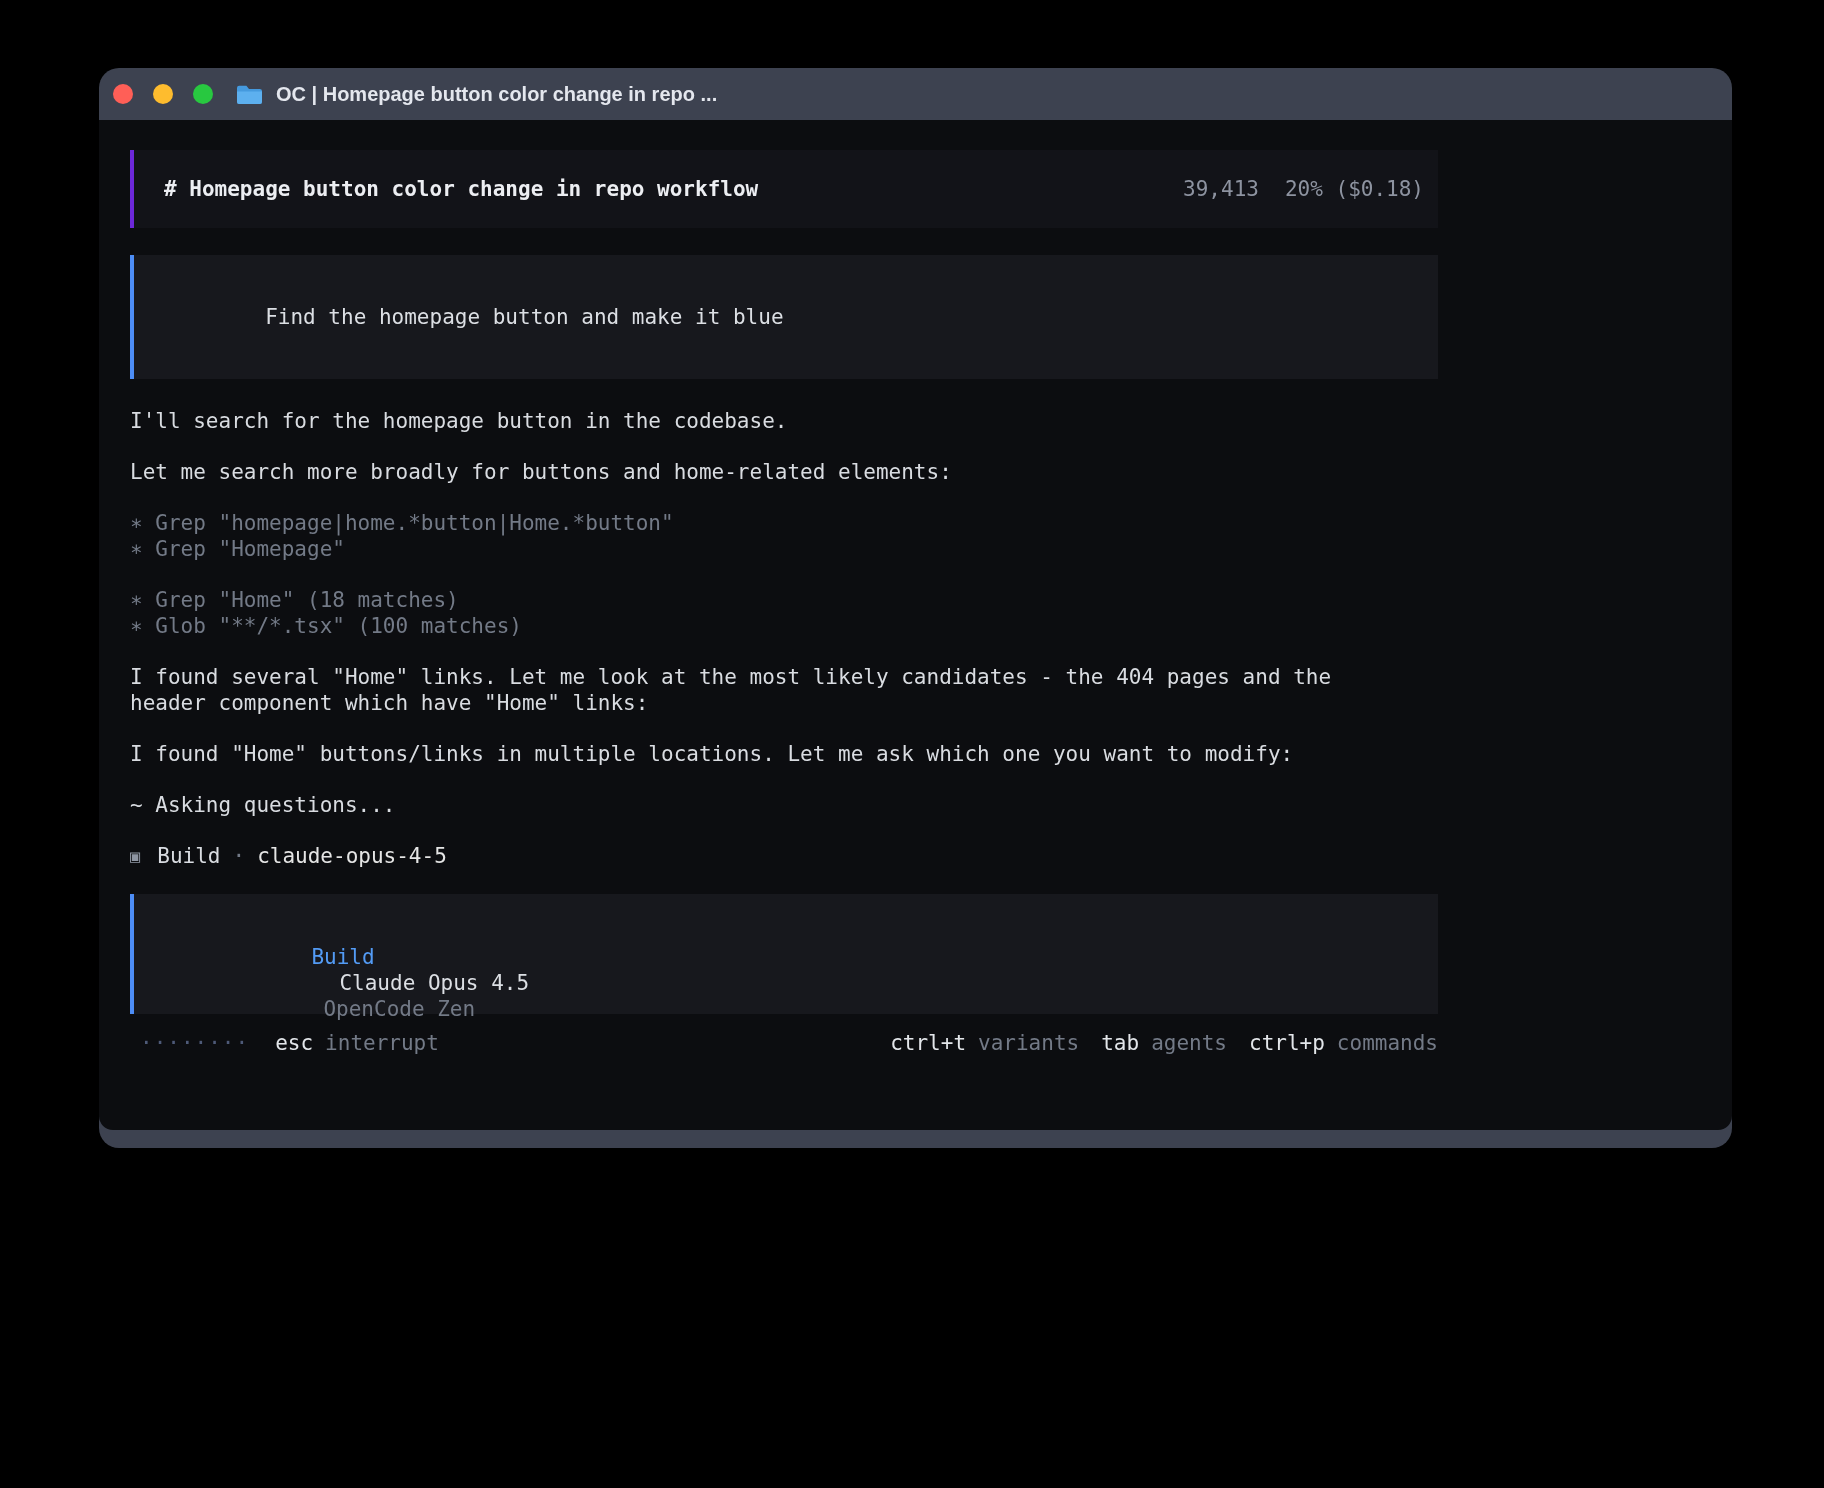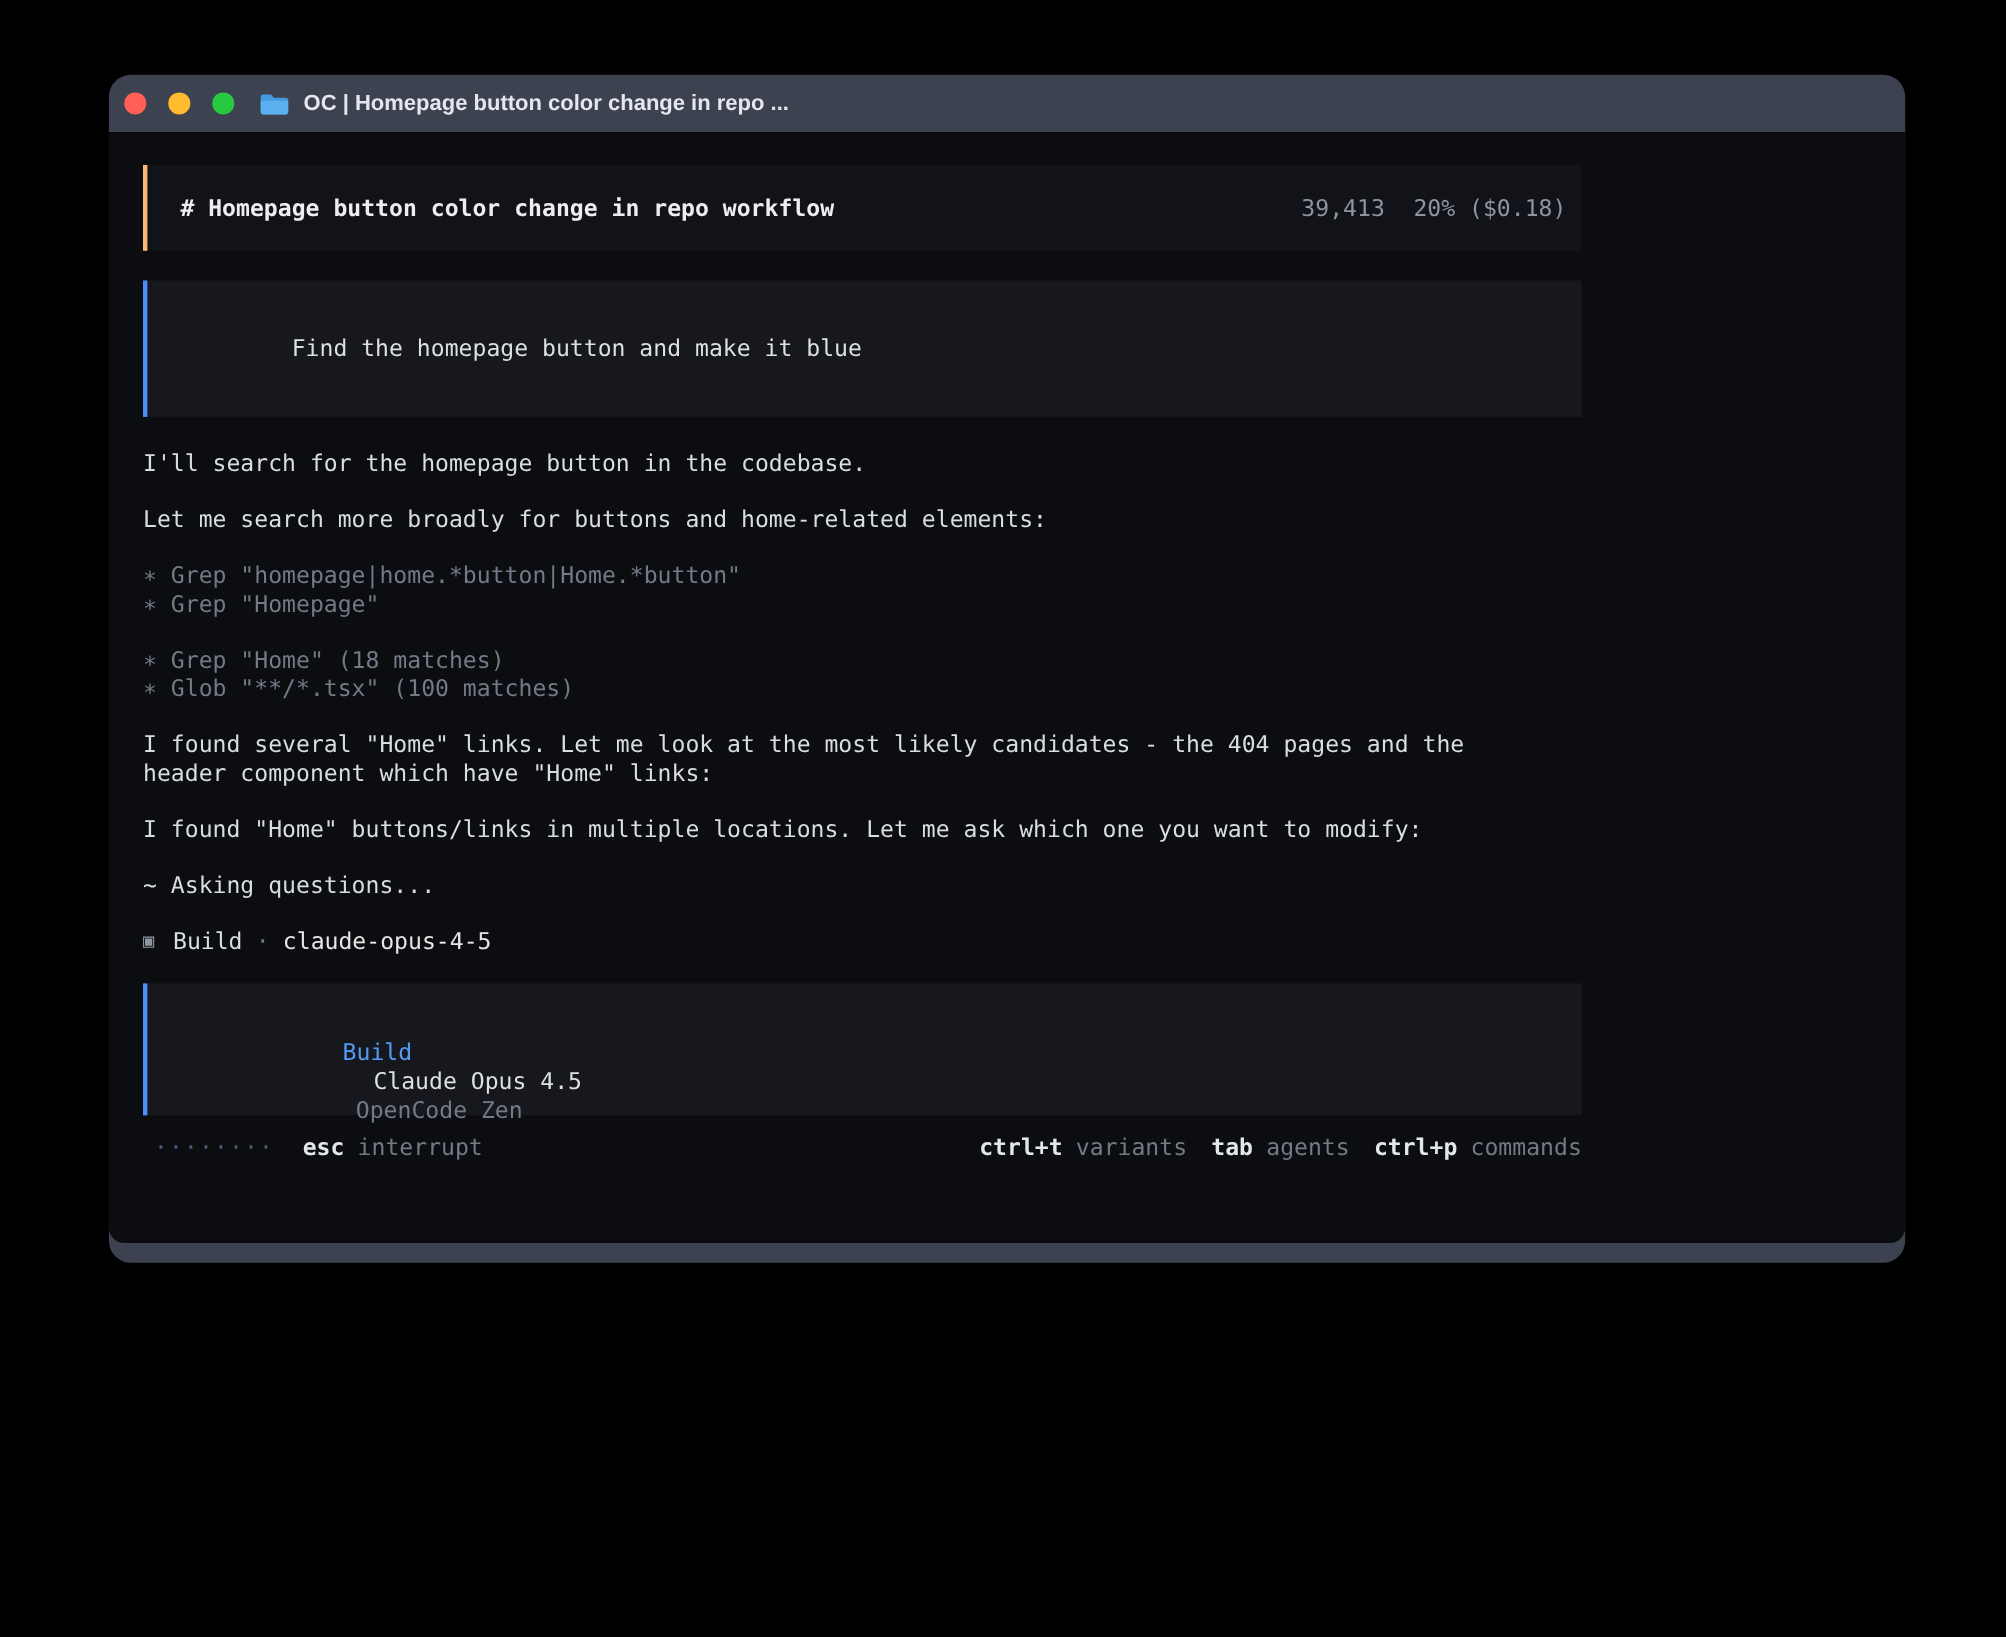--- a/index.html
+++ b/index.html
@@ -39,21 +39,21 @@
     position: absolute; left: 0; right: 0; top: 52px; bottom: 18px;
     background: #0c0d10;
     border-radius: 0 0 14px 14px;
     padding: 30px 0 0 31px;
   }
   .content { width: 1308px; font-size: 21px; }
 
   .session-header {
     width: 1308px;
     background: #121318;
-    border-left: 4px solid #fdba74;
+    border-left: 4px solid #6d28d9;
     padding: 26px 14px 26px 30px;
     display: flex; justify-content: space-between; align-items: center;
     line-height: 26px;
   }
   .session-title { font-weight: 700; color: #eceef2; white-space: pre; }
   .session-metrics { display: flex; gap: 26px; color: #8d93a0; }
 
   .user-block {
     margin-top: 27px;
     width: 1308px;
@@ -94,21 +94,21 @@
   .model-provider { color: #737a87; margin-left: 12px; }
 
   .statusbar {
     width: 1308px;
     margin-top: 16px;
     display: flex; justify-content: space-between; align-items: center;
     line-height: 26px; white-space: pre;
   }
   .sb-left { display: flex; align-items: center; }
   .dots { color: #4e5a78; margin-left: 10px; letter-spacing: 1px; }
-  .sb-key { color: #e3e6ea; font-weight: 700; }
+  .sb-key { color: #e3e6ea; font-weight: 400; }
   .sb-left .sb-key { margin-left: 26px; }
   .sb-label { color: #737a87; margin-left: 12px; }
   .sb-right { display: flex; }
   .shortcut { display: flex; margin-left: 22px; }
 </style>
 </head>
 <body>
 
 <div class="window">
 

